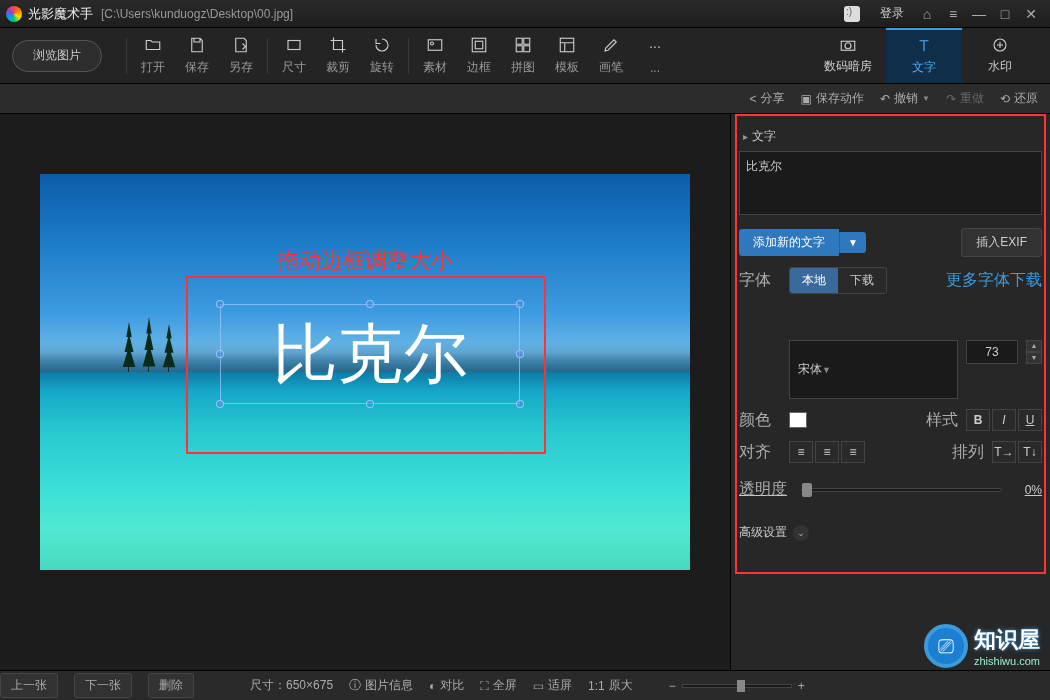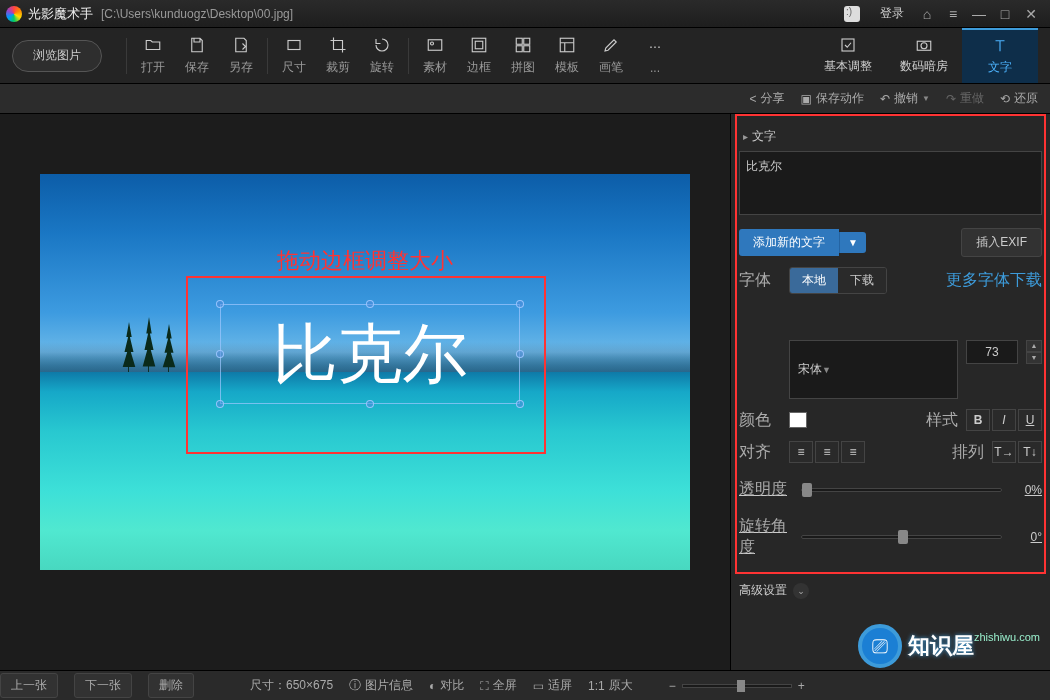--- a/index.html
+++ b/index.html
@@ -76,21 +76,21 @@
 .adv { display: flex; align-items: center; gap: 6px; margin-top: 24px; color: #ccc; font-size: 12px; }
 .adv .circ { width: 16px; height: 16px; border-radius: 50%; background: #333; display: flex; align-items: center; justify-content: center; font-size: 9px; color: #aaa; }
 .statusbar { position: absolute; bottom: 0; left: 0; right: 0; height: 30px; background: #2a2a2a; border-top: 1px solid #000; display: flex; align-items: center; padding: 0 0; gap: 16px; font-size: 12px; color: #aaa; }
 .statusbar .btn2 { background: #323232; border: 1px solid #444; padding: 3px 10px; border-radius: 3px; cursor: pointer; }
 .statusbar .sitem2 { display: flex; align-items: center; gap: 4px; cursor: pointer; }
 .zoom { display: flex; align-items: center; gap: 6px; margin-left: 20px; }
 .zoom .track { width: 110px; height: 4px; background: #1a1a1a; border: 1px solid #444; position: relative; }
 .zoom .thumb2 { position: absolute; width: 8px; height: 12px; background: #888; top: -5px; left: 50%; }
 .zhishiwu { position: absolute; right: 10px; bottom: 32px; display: flex; align-items: center; gap: 6px; z-index: 100; }
 .zhishiwu .badge { width: 44px; height: 44px; background: #1b7fd4; border-radius: 50%; border: 4px solid #3d9bda; display: flex; align-items: center; justify-content: center; color: #fff; font-size: 20px; }
-.zhishiwu .txtb { display: flex; flex-direction: row; }
+.zhishiwu .txtb { display: flex; flex-direction: column; }
 .zhishiwu .txtb .t1 { color: #fff; font-size: 22px; font-weight: bold; text-shadow: 0 0 4px #3d9bda; }
 .zhishiwu .txtb .t2 { color: #9ec; font-size: 11px; }
 svg { width: 18px; height: 18px; stroke: #ccc; fill: none; stroke-width: 1.5; }
 </style>
 </head>
 <body>
 
 <div class="titlebar">
   <span class="logo"></span>
   <span class="title">光影魔术手</span>
@@ -170,37 +170,37 @@
       </div><span>模板</span></div>
   <div class="tbitem"><div class="ico">
         <svg viewBox="0 0 24 24">
           <path d="M4 20l4-1 11-11-3-3L5 16z"></path>
         </svg>
       </div><span>画笔</span></div>
   <div class="tbitem"><div class="ico">⋯</div><span>...</span></div>
   <div class="right-tabs">
     <div class="rtab">
         <svg viewBox="0 0 24 24">
-          <rect x="4" y="4" width="16" height="16"></rect>
-          <path d="M8 12l3 3 5-6"></path>
-        </svg>
-        <span>基本调整</span>
-      </div>
-    <div class="rtab">
-        <svg viewBox="0 0 24 24">
           <rect x="3" y="7" width="18" height="12"></rect>
           <circle cx="12" cy="13" r="4"></circle>
         </svg>
         <span>数码暗房</span>
       </div>
     <div class="rtab active">
         <svg viewBox="0 0 24 24" style="stroke:#4db4ff">
           <path d="M6 5h12 M12 5v14"></path>
         </svg>
         <span>文字</span>
+      </div>
+    <div class="rtab">
+        <svg viewBox="0 0 24 24">
+          <circle cx="12" cy="12" r="8"></circle>
+          <path d="M12 8v8 M8 12h8"></path>
+        </svg>
+        <span>水印</span>
       </div>
   </div>
 </div>
 
 <div class="subbar">
   <div class="sitem">
       <span>&lt;</span>
       <span>分享</span>
     </div>
   <div class="sitem">
@@ -309,27 +309,20 @@
         <div class="icon-btn">T↓</div>
       </div>
     </div>
     <div class="slider-row">
       <span class="label">透明度</span>
       <div class="slider">
           <div class="thumb" style="left:0"></div>
         </div>
       <span class="val">0%</span>
     </div>
-    <div class="slider-row">
-      <span class="label">旋转角度</span>
-      <div class="slider">
-          <div class="thumb" style="left:48%"></div>
-        </div>
-      <span class="val">0°</span>
-    </div>
     <div class="adv">
         <span>高级设置</span>
         <span class="circ">⌄</span>
       </div>
   </div>
 </div>
 
 <div class="statusbar">
   <div class="btn2">上一张</div>
   <div class="btn2">下一张</div>

